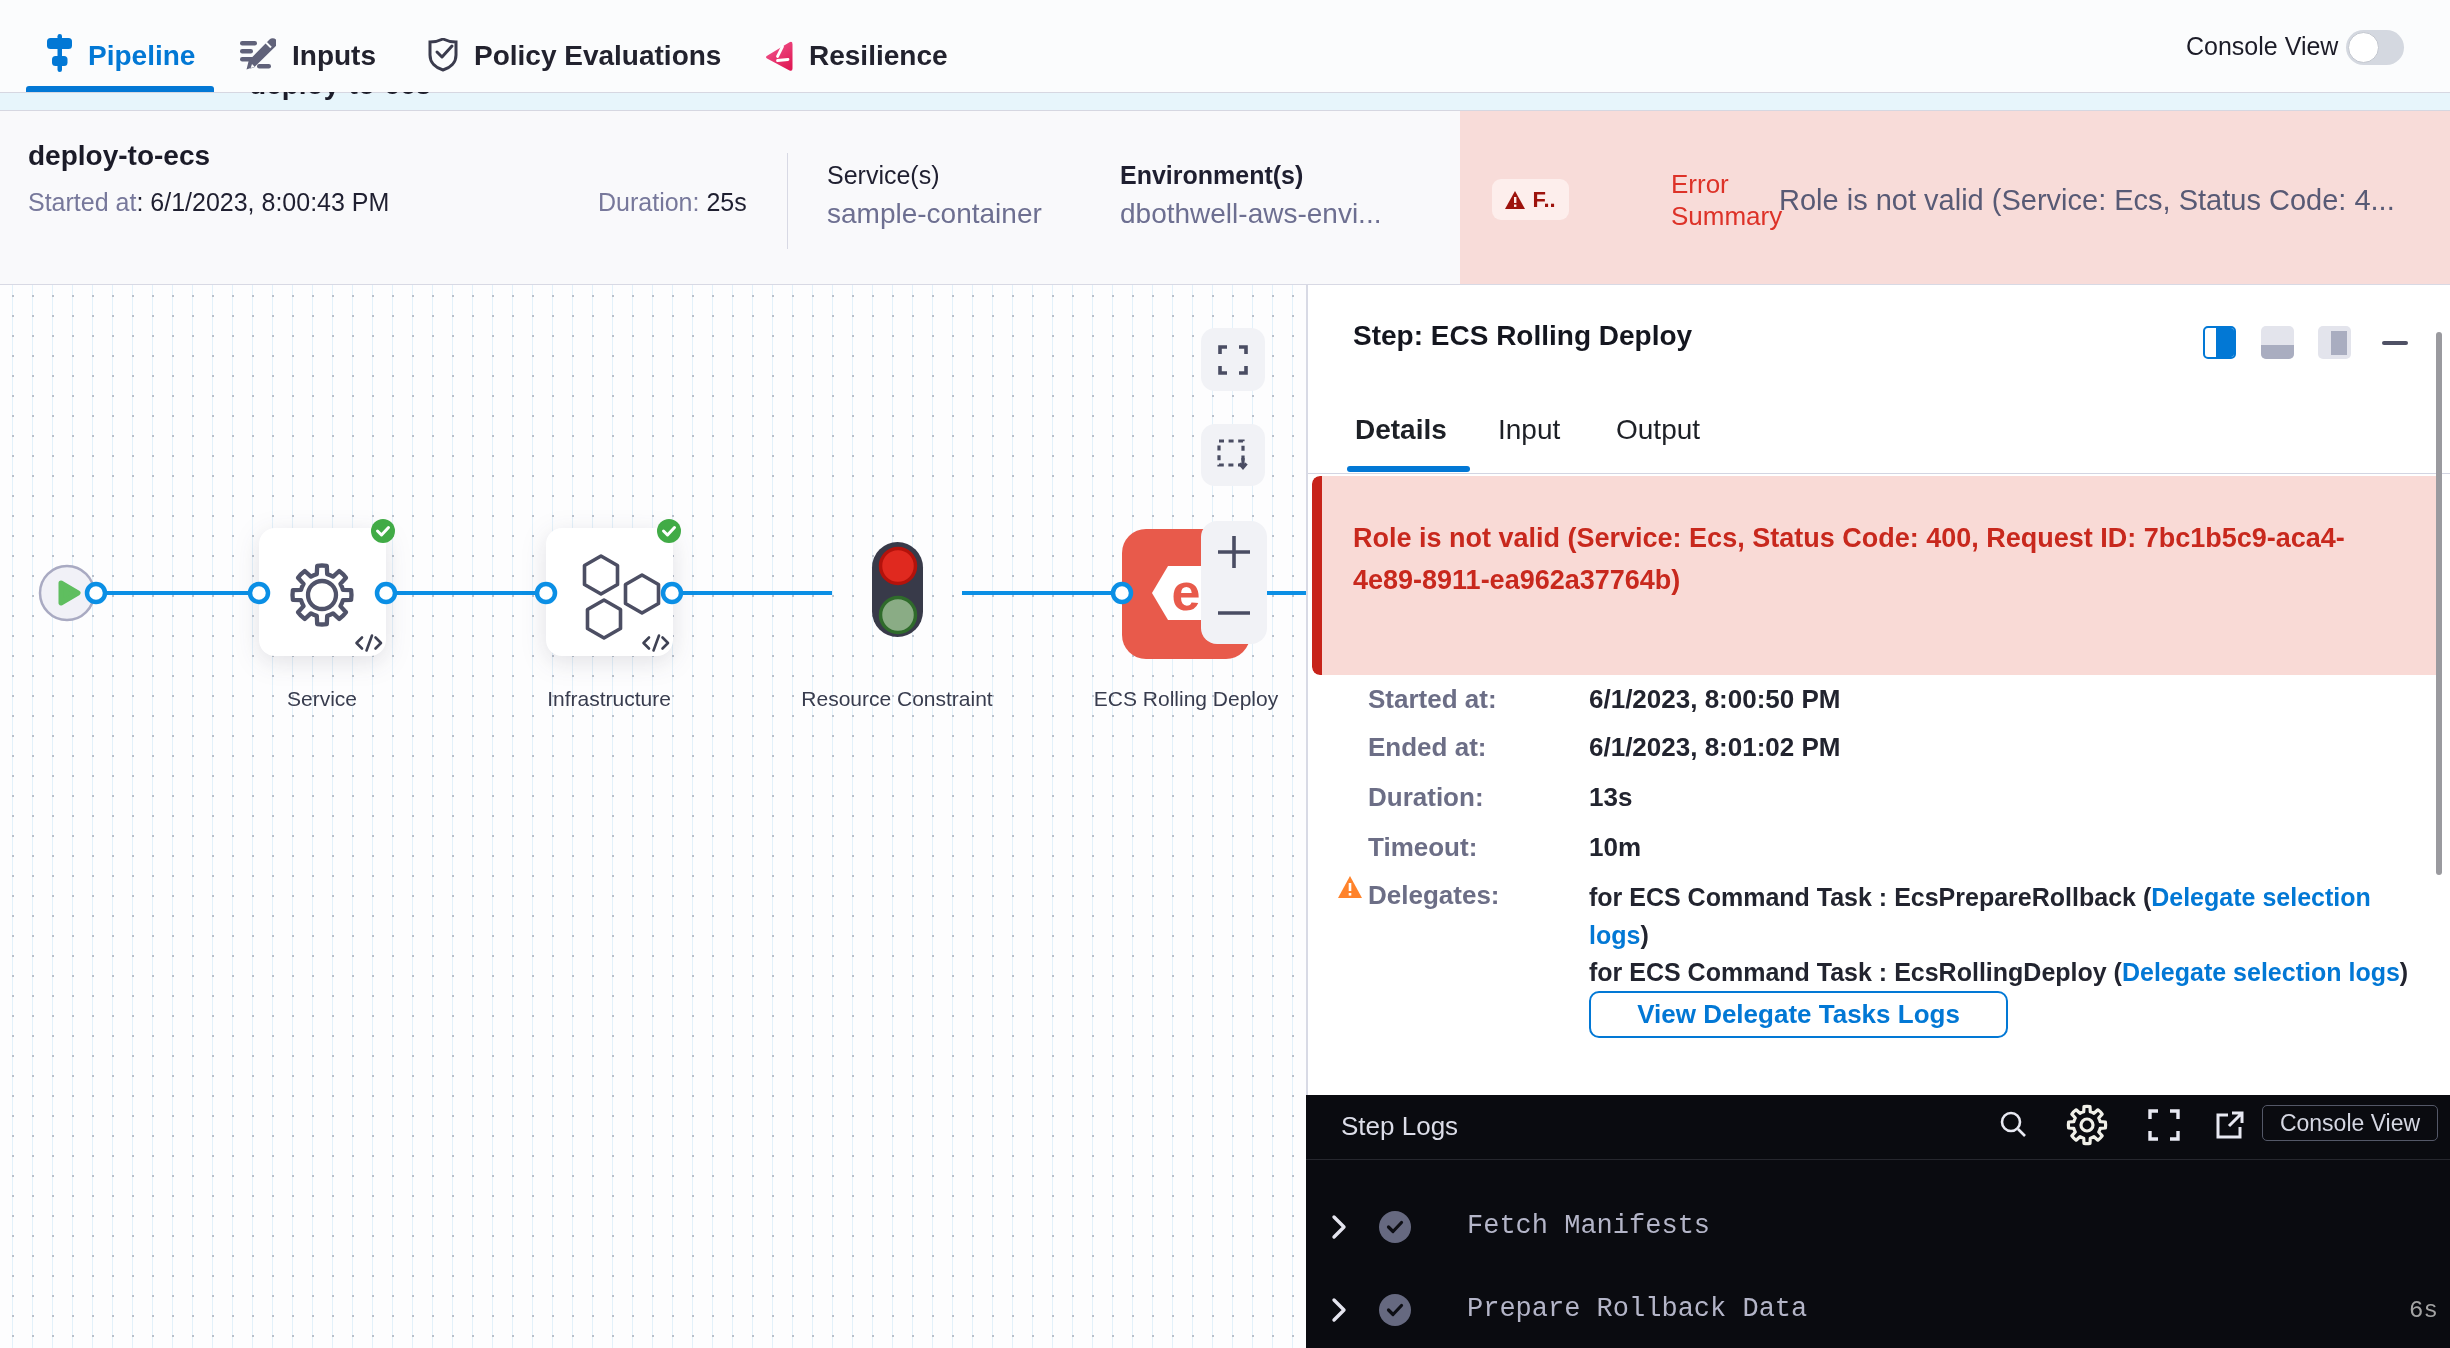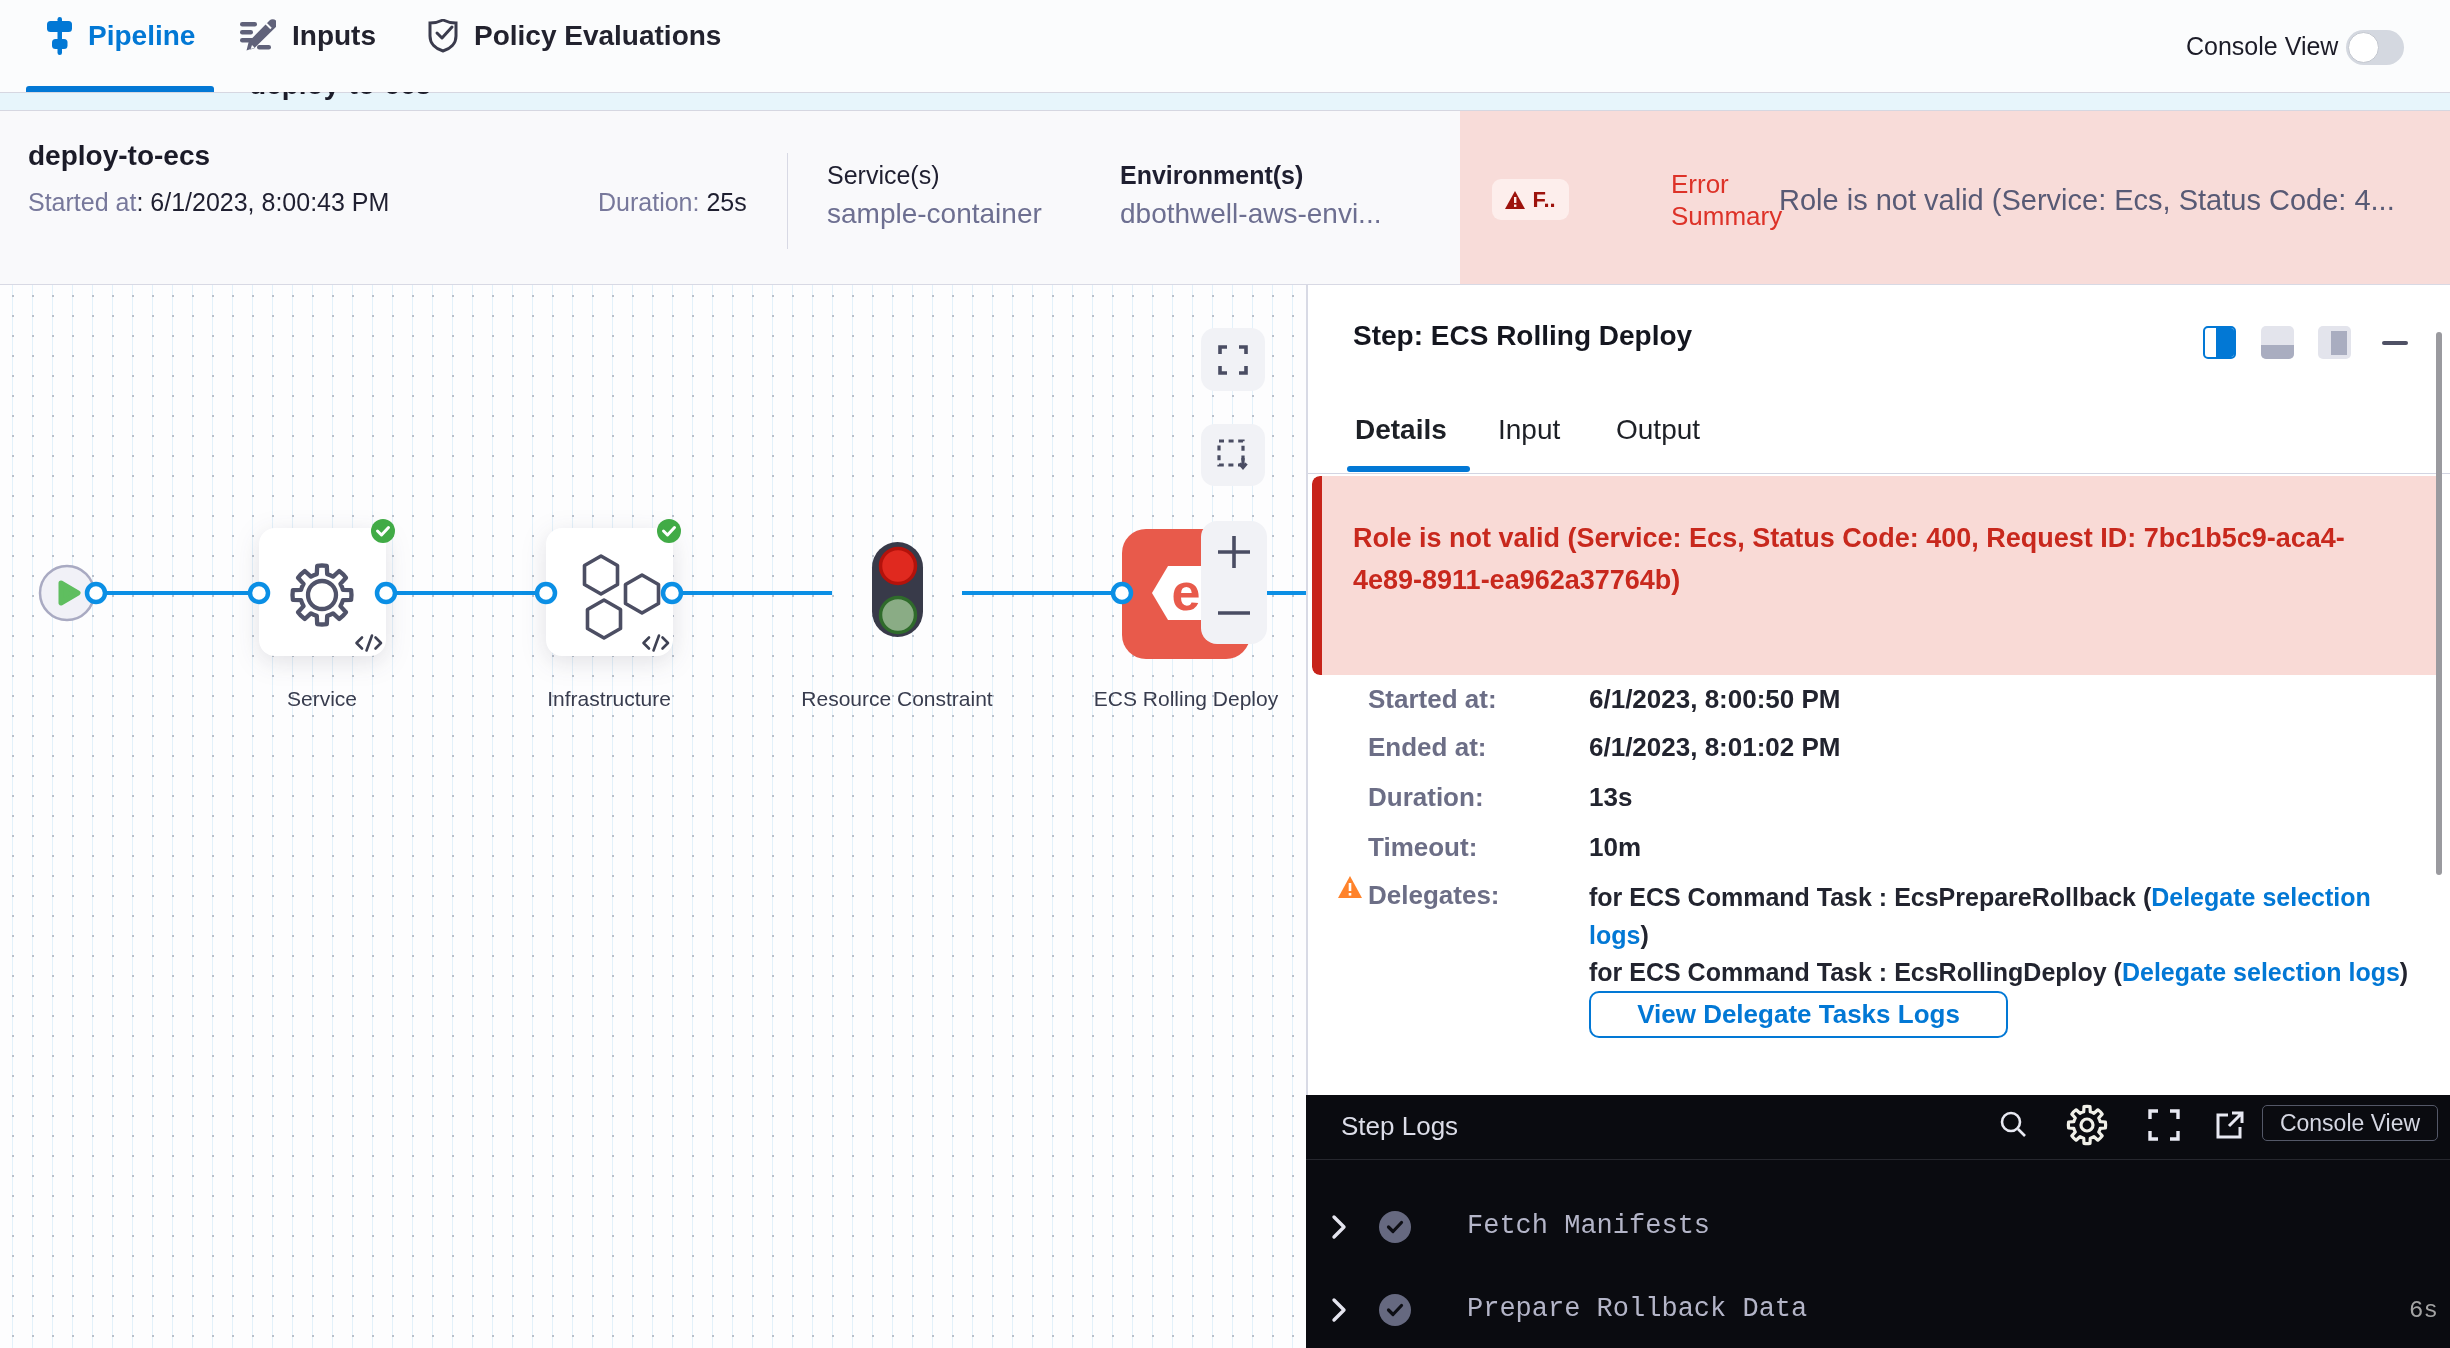--- a/index.html
+++ b/index.html
@@ -2,21 +2,21 @@
 <html><head>
 <meta charset="utf-8">
 <style>
 *{margin:0;padding:0;box-sizing:border-box}
 html,body{width:2450px;height:1348px;overflow:hidden}
 body{font-family:"Liberation Sans",sans-serif;position:relative;background:#fff;-webkit-font-smoothing:antialiased}
 .abs{position:absolute}
 
 
 #nav{left:0;top:0;width:2450px;height:92px;background:#fbfcfd;z-index:2}
-.navtab{position:absolute;top:0;height:72px;display:flex;align-items:center;gap:16px;font-size:28px;font-weight:600;color:#22222e}
+.navtab{position:absolute;top:0;height:72px;display:flex;align-items:flex-end;gap:16px;font-size:28px;font-weight:600;color:#22222e}
 #tab-pipeline{color:#0278d5}
 #nav-underline{position:absolute;left:26px;top:86px;width:188px;height:6px;border-radius:3px 3px 0 0;background:#0278d5}
 
 
 #strip{left:0;top:92px;width:2450px;height:19px;background:#e7f5fb;border-top:1px solid #d6d7e1;border-bottom:1px solid #d6d7e1;z-index:0}
 #bigtitle{position:absolute;left:249px;top:69px;font-size:28px;font-weight:700;color:#1b1b28;z-index:1}
 
 
 #header{left:0;top:111px;width:2450px;height:174px;background:#f9f9fb;border-bottom:1px solid #d8d9e4}
 #hdr-pink{position:absolute;left:1460px;top:0;width:990px;height:173px;background:#f8dcd9}
@@ -85,20 +85,33 @@
         </g>
       </svg>
     <span>Inputs</span>
   </div>
   <div class="navtab" style="left:428px">
     <svg width="30" height="34" viewBox="0 0 30 34" fill="none" stroke="#3a3b4d" stroke-width="3">
         <path d="M2 4c5 0 9-1 13-3 4 2 8 3 13 3v13c0 8-6 13-13 15C8 30 2 25 2 17z"></path>
         <path d="M9 14l5 5 10-11" stroke-linecap="round" stroke-linejoin="round"></path>
       </svg>
     <span>Policy Evaluations</span>
+  </div>
+  <div class="navtab" style="left:765px">
+    <svg width="28" height="31" viewBox="0 0 28 31">
+        <defs>
+          <linearGradient id="rg" x1="0" y1="0" x2="0.7" y2="1">
+            <stop offset="0" stop-color="#f25c93"></stop>
+            <stop offset="1" stop-color="#e01a56"></stop>
+          </linearGradient>
+        </defs>
+        <path d="M24.5 1.2 Q27.5 0 27.5 3.2 L27.5 27.5 Q27.5 30.8 24.5 29.5 L2.5 17.8 Q-0.5 16.2 2.5 14.5 Z" fill="url(#rg)"></path>
+        <path d="M17.5 5.5 L12.5 15.5 M12.5 19.5 L23 18.5" stroke="#fff" stroke-width="2.8" stroke-linecap="round"></path>
+      </svg>
+    <span>Resilience</span>
   </div>
   <div class="abs" style="left:2186px;top:32px;font-size:25px;color:#1c1c28">Console View</div>
   <div class="abs" style="left:2346px;top:30px;width:58px;height:35px;border-radius:18px;background:#d4d8e0">
     <div class="abs" style="left:2px;top:2px;width:31px;height:31px;border-radius:50%;background:#fff;border:1px solid #c3c7cf"></div>
   </div>
   <div id="nav-underline"></div>
 </div>
 
 <div id="strip" class="abs"></div>
 <div id="bigtitle">deploy-to-ecs</div>

